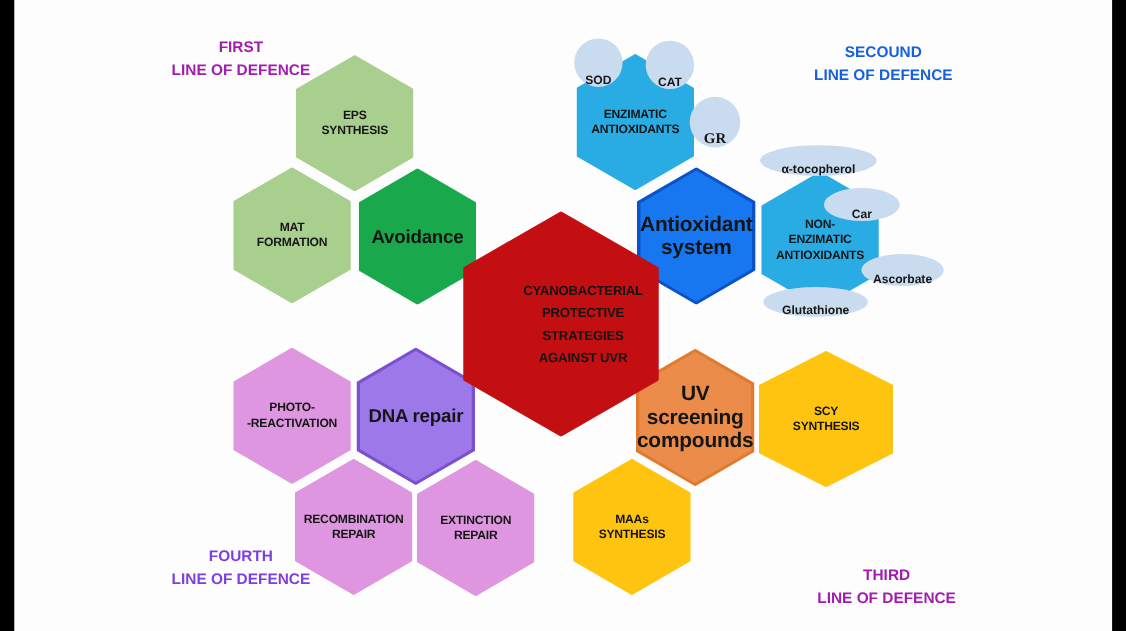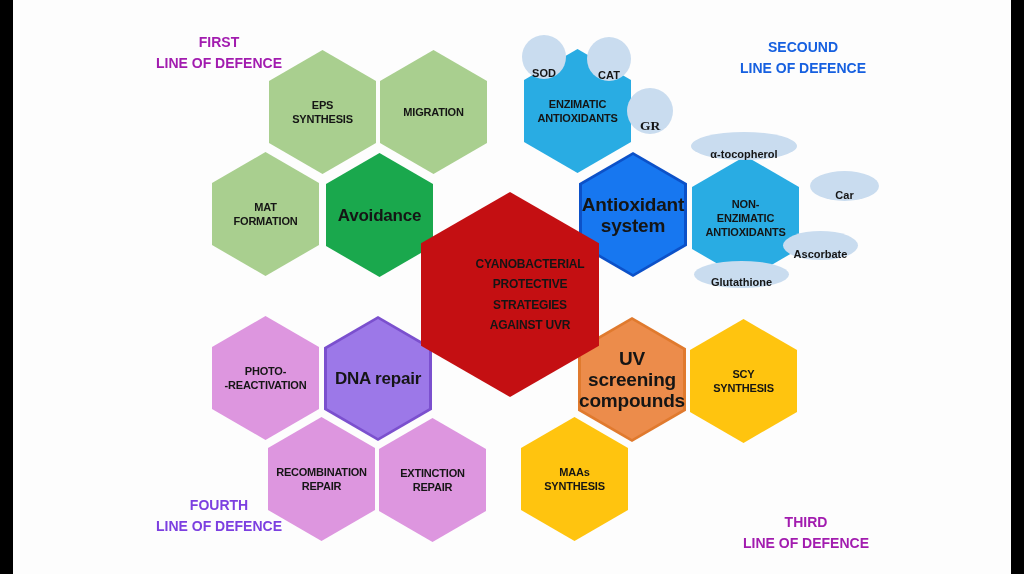--- a/index.html
+++ b/index.html
@@ -50,23 +50,20 @@
 LINE OF DEFENCE</div>
   <div class="cornerlabel" style="left:726px;top:512px;color:#a21caf">THIRD
 LINE OF DEFENCE</div>
   <div class="cornerlabel" style="left:139px;top:495px;color:#7C3FE0">FOURTH
 LINE OF DEFENCE</div>
 
   <div class="hex" style="left:269px;top:50px;width:107px;height:124px;background:#A9CF8F">
     <span class="hlabel sm">EPS
 SYNTHESIS</span>
   </div>
-  <div class="hex" style="left:380px;top:50px;width:107px;height:124px;background:#A9CF8F">
-    <span class="hlabel sm">MIGRATION</span>
-  </div>
   <div class="hex" style="left:212px;top:152px;width:107px;height:124px;background:#A9CF8F">
     <span class="hlabel sm">MAT
 FORMATION</span>
   </div>
   <div class="hex" style="left:326px;top:153px;width:107px;height:124px;background:#1AA84D">
     <span class="hlabel lg">Avoidance</span>
   </div>
 
   <div class="hex" style="left:524px;top:49px;width:107px;height:124px;background:#29ACE3">
     <span class="hlabel sm">ENZIMATIC
@@ -98,21 +95,21 @@
   <div class="hex" style="left:379px;top:418px;width:107px;height:124px;background:#DD96DF">
     <span class="hlabel sm">EXTINCTION
 REPAIR</span>
   </div>
 
   <div class="hex" style="left:578px;top:317px;width:108px;height:125px;background:#E07A2E">
     <div class="fill" style="background:#EC8C4B"></div>
     <span class="hlabel md">UV screening
 compounds</span>
   </div>
-  <div class="hex" style="left:690px;top:319px;width:107px;height:124px;background:#FFC40F">
+  <div class="hex" style="left:690px;top:319px;width:122px;height:124px;background:#FFC40F">
     <span class="hlabel sm">SCY
 SYNTHESIS</span>
   </div>
   <div class="hex" style="left:521px;top:417px;width:107px;height:124px;background:#FFC40F">
     <span class="hlabel sm">MAAs
 SYNTHESIS</span>
   </div>
 
   <div class="hex" style="left:421px;top:192px;width:178px;height:205px;background:#C40F12">
     <span class="hlabel ctr">CYANOBACTERIAL
@@ -126,21 +123,21 @@
   <div class="sat" style="left:587px;top:37px;width:44px;height:44px">
     <span class="satlabel">CAT</span>
   </div>
   <div class="sat" style="left:627px;top:88px;width:46px;height:46px">
     <span class="satlabel serif">GR</span>
   </div>
 
   <div class="sat" style="left:691px;top:132px;width:106px;height:28px">
     <span class="satlabel">α-tocopherol</span>
   </div>
-  <div class="sat" style="left:810px;top:171px;width:69px;height:30px">
+  <div class="sat" style="left:749px;top:171px;width:69px;height:30px">
     <span class="satlabel">Car</span>
   </div>
   <div class="sat" style="left:783px;top:231px;width:75px;height:29px">
     <span class="satlabel">Ascorbate</span>
   </div>
   <div class="sat" style="left:694px;top:261px;width:95px;height:27px">
     <span class="satlabel">Glutathione</span>
   </div>
 
 </div>

